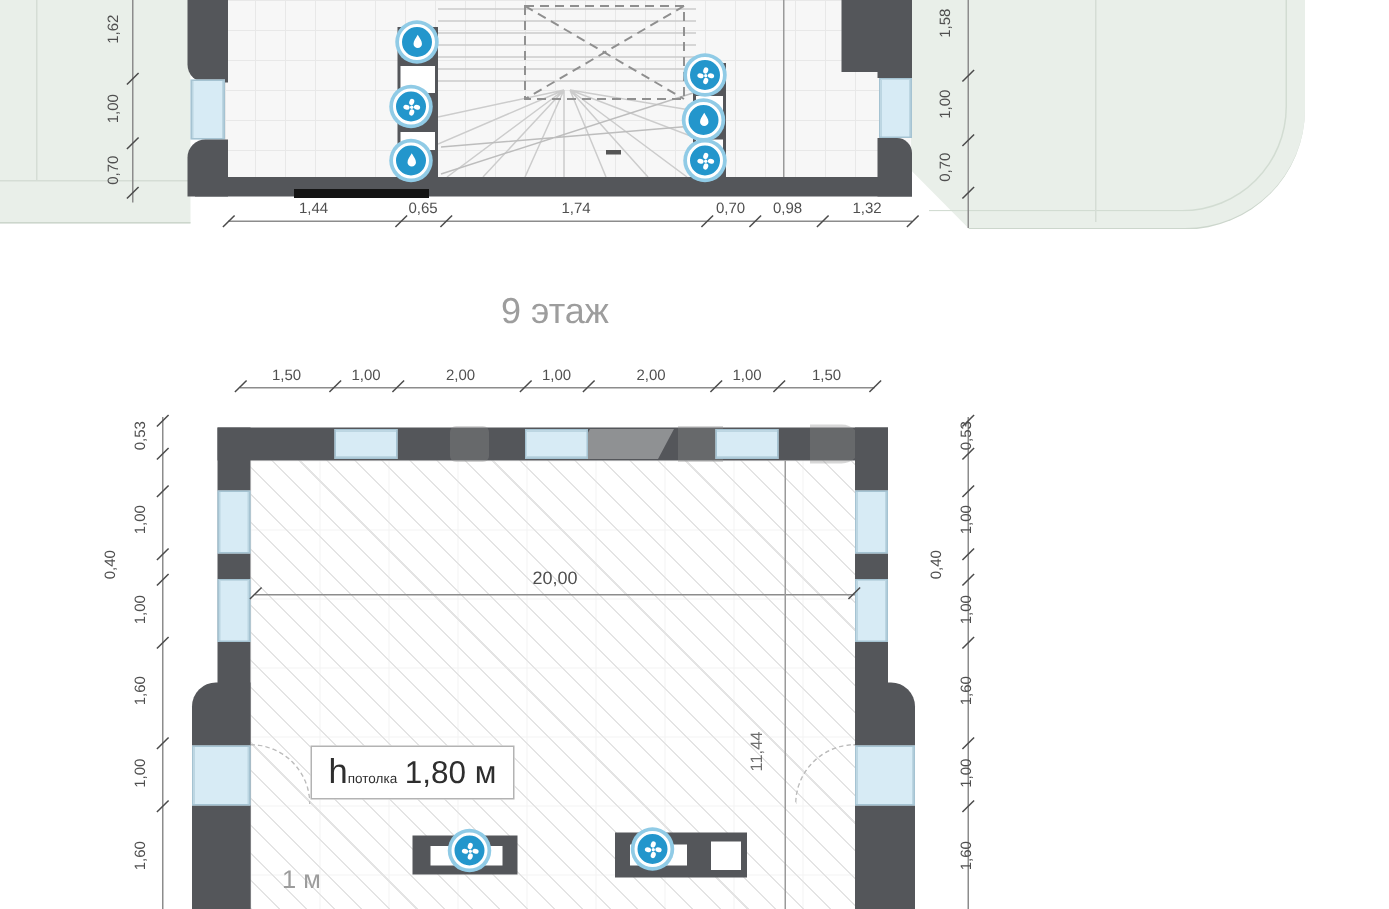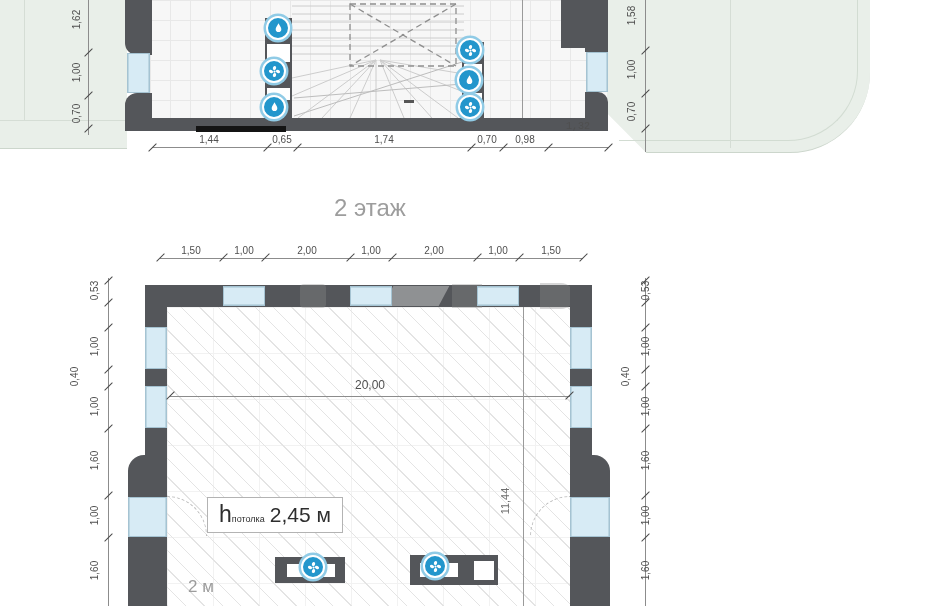--- a/index.html
+++ b/index.html
@@ -170,24 +170,24 @@
     <span class="t" style="left:292px;top:147px;"></span>
     <span class="t" style="left:466px;top:147px;"></span>
     <span class="t" style="left:498px;top:147px;"></span>
     <span class="t" style="left:543px;top:147px;"></span>
     <span class="t" style="left:603px;top:147px;"></span>
     <span class="dimtxt" style="left:189px;top:134px;">1,44</span>
     <span class="dimtxt" style="left:262px;top:134px;">0,65</span>
     <span class="dimtxt" style="left:364px;top:134px;">1,74</span>
     <span class="dimtxt" style="left:467px;top:134px;">0,70</span>
     <span class="dimtxt" style="left:505px;top:134px;">0,98</span>
-    <span class="dimtxt" style="left:558px;top:121px;font-family:Liberation Mono, monospace;">1,32</span>
+    <span class="dimtxt" style="left:558px;top:134px;">1,32</span>
   </div>
 
-  <div class="title">2 этаж</div>
+  <div class="title">9 этаж</div>
 
   <div>
 
     <div class="hatch" style="left:167px;top:307px;width:403px;height:299px;"></div>
 
     <div class="wall" style="left:145px;top:285px;width:447px;height:22px;"></div>
 
     <div class="wml" style="left:388px;top:286px;width:56px;height:20px;transform:skewX(-28deg);"></div>
     <div class="wm" style="left:300px;top:284px;width:26px;height:24px;border-radius:4px;"></div>
     <div class="wm" style="left:452px;top:284px;width:30px;height:24px;"></div>
@@ -215,24 +215,24 @@
     <span class="t" style="left:165px;top:395px;"></span>
     <span class="t" style="left:564px;top:395px;"></span>
     <span class="dimtxt" style="left:330px;top:378px;width:80px;font-size:12px;">20,00</span>
 
     <div class="thin" style="left:523px;top:307px;width:1px;height:299px;"></div>
     <span class="dimtxt v" style="left:485px;top:495px;font-size:11px;color:#6e6e6e;">11,44</span>
 
     <div class="hbox">
       <span class="hs">h</span>
         <span class="sub">потолка</span>
-        <span class="val">2,45 м</span>
+        <span class="val">1,80 м</span>
     </div>
 
-    <div class="scale">2 м</div>
+    <div class="scale">1 м</div>
 
     <div class="unit" style="left:275px;top:557px;width:70px;height:26px;"></div>
     <div class="slot" style="left:287px;top:564px;width:48px;height:13px;"></div>
     <span class="badge" style="left:301px;top:555px;">
       <svg viewBox="0 0 24 24" fill="#fff">
           <circle cx="12" cy="12" r="1.8"></circle>
           <ellipse cx="12" cy="6.4" rx="2.6" ry="3.4" transform="rotate(18 12 6.4)"></ellipse>
           <ellipse cx="17.6" cy="12" rx="3.4" ry="2.6" transform="rotate(18 17.6 12)"></ellipse>
           <ellipse cx="12" cy="17.6" rx="2.6" ry="3.4" transform="rotate(18 12 17.6)"></ellipse>
           <ellipse cx="6.4" cy="12" rx="3.4" ry="2.6" transform="rotate(18 6.4 12)"></ellipse>

